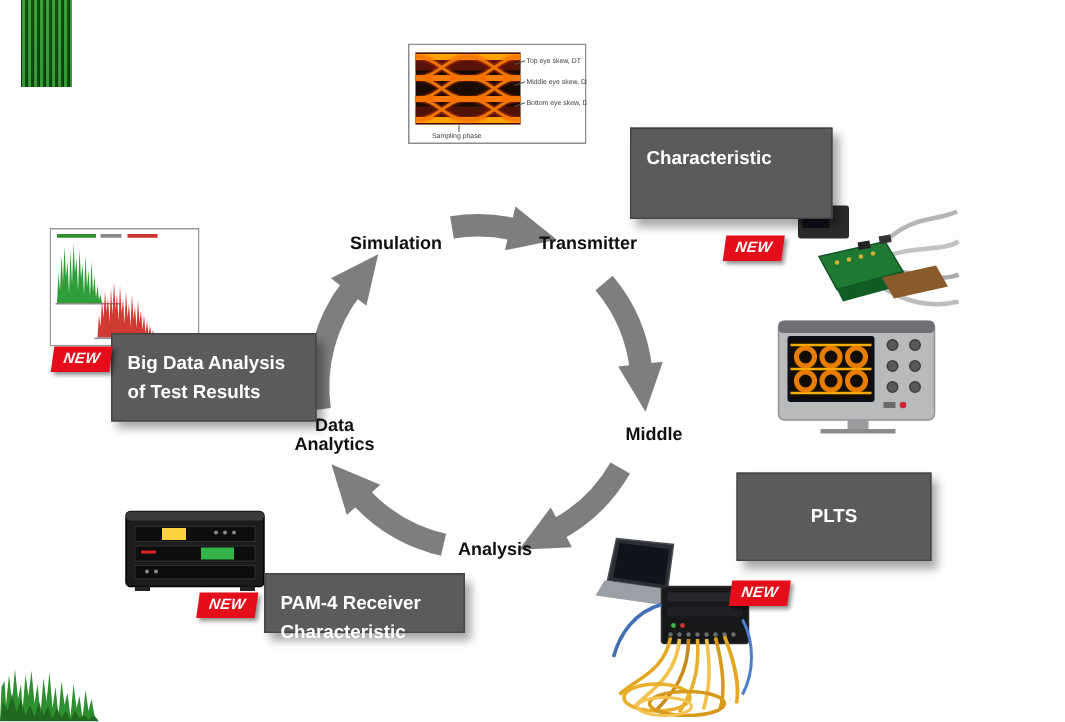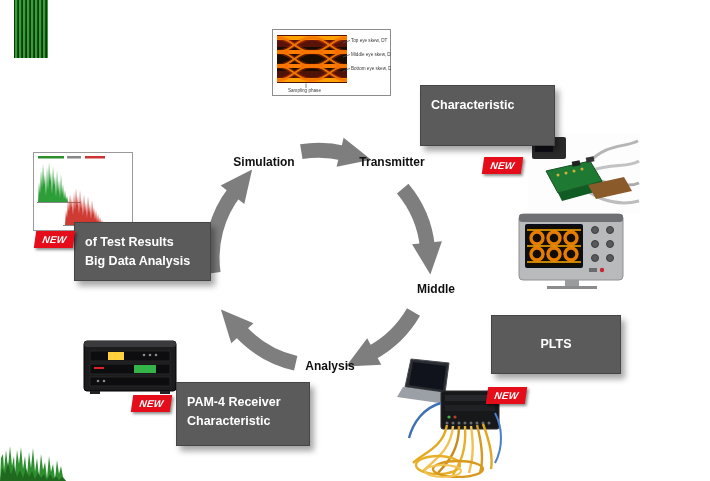--- a/index.html
+++ b/index.html
@@ -61,20 +61,24 @@
       <path d="M413.5,312 A108,108 0 0 1 370.7,353.4" marker-end="url(#ah)"></path>
       <path d="M295.7,363.2 A108,108 0 0 1 239.7,330.3" marker-end="url(#ah)"></path>
       <path d="M213.1,273 A108,108 0 0 1 234.9,191.5" marker-end="url(#ah)"></path>
     </g>
   </svg>
 
   <div class="cycle-label" style="left:214px;top:156px;width:100px">Simulation</div>
   <div class="cycle-label" style="left:342px;top:156px;width:100px">Transmitter</div>
   <div class="cycle-label" style="left:396px;top:283px;width:80px">Middle</div>
   <div class="cycle-label" style="left:290px;top:360px;width:80px">Analysis</div>
+  <div class="cycle-label" style="left:183px;top:277px;width:80px">
+    <div>Data</div>
+    <div>Analytics</div>
+  </div>
 
   <div class="photo" style="left:272px;top:29px">
     <svg width="119" height="67" viewBox="0 0 119 67">
       <rect x="0.5" y="0.5" width="118" height="66" fill="#ffffff" stroke="#8d8d8d"></rect>
       <rect x="5" y="6" width="70" height="48" fill="#1a0c00"></rect>
       <rect x="5" y="6" width="70" height="12" fill="#8e1a10" opacity="0.55"></rect>
       <rect x="5" y="42" width="70" height="12" fill="#8e1a10" opacity="0.45"></rect>
       <rect x="5" y="7" width="70" height="4" fill="#ffa200"></rect>
       <rect x="5" y="21" width="70" height="4" fill="#ff7d00"></rect>
       <rect x="5" y="35" width="70" height="4" fill="#ff7d00"></rect>
@@ -234,25 +238,25 @@
       <path d="M112,60 C120,75 120,95 112,110" stroke="#4a7fd0" stroke-width="2" fill="none"></path>
     </svg>
   </div>
 
 
   <div class="gray-box" style="left:420px;top:85px;width:135px;height:61px">
     <div>Characteristic</div>
   </div>
 
   <div class="gray-box" style="left:74px;top:222px;width:137px;height:59px">
+    <div>Big Data Analysis</div>
     <div>of Test Results</div>
-    <div>Big Data Analysis</div>
-  </div>
-
-  <div class="gray-box" style="left:176px;top:382px;width:134px;height:64px">
+  </div>
+
+  <div class="gray-box" style="left:176px;top:382px;width:134px;height:40px">
     <div>PAM-4 Receiver</div>
     <div>Characteristic</div>
   </div>
 
   <div class="gray-box center" style="left:491px;top:315px;width:130px;height:59px">
     <div>PLTS</div>
   </div>
 
   <div class="new-badge" style="left:35px;top:231px">NEW</div>
   <div class="new-badge" style="left:483px;top:157px">NEW</div>

